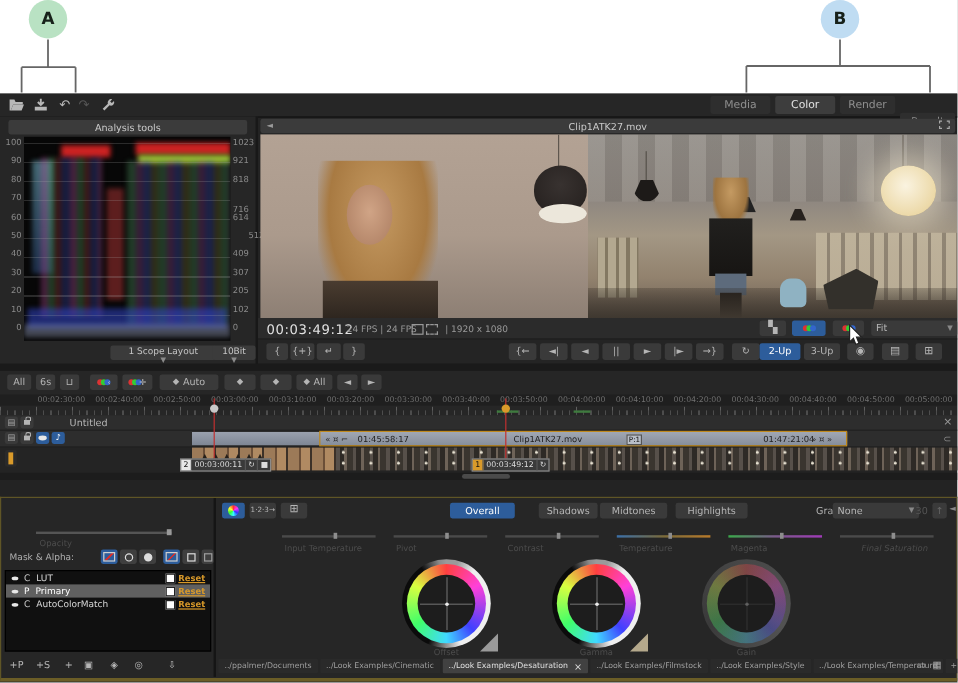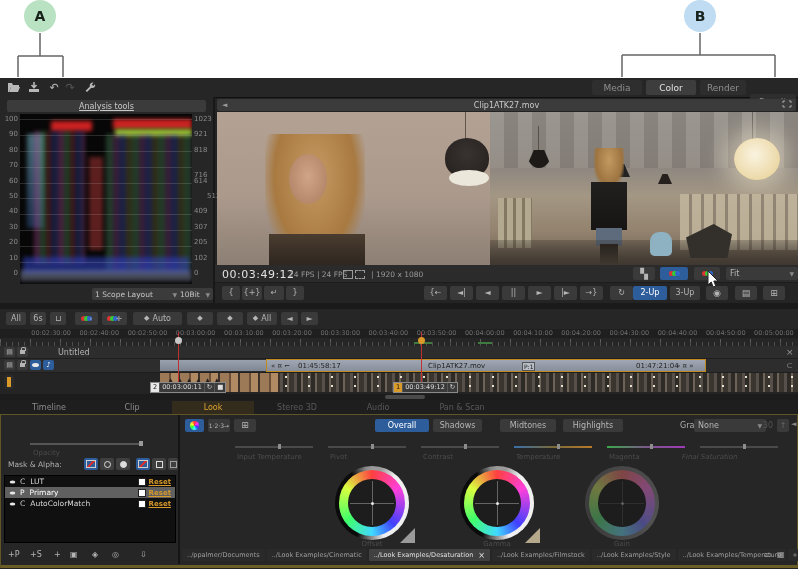--- a/index.html
+++ b/index.html
@@ -22,21 +22,21 @@
   .toptab.active{background:#3d3d3d;color:#e2e2e2;}
   
   .panel-hdr{position:absolute;height:12px;background:#3b3b3b;border-radius:2px;color:#c9c9c9;font-size:8px;
              display:flex;align-items:center;justify-content:center;}
   .scope{position:absolute;left:20px;top:114px;width:172px;height:170px;background:#070707;overflow:hidden;}
   .scope-grid{position:absolute;left:0;right:0;top:5px;bottom:6px;
               background:repeating-linear-gradient(180deg,rgba(170,170,170,.22) 0 1px,transparent 1px 15.9px);}
   .blob{position:absolute;filter:blur(2px);}
   .axis{position:absolute;color:#8a8a8a;font-size:7px;line-height:1;width:16px;}
   .drop{position:absolute;height:12px;background:#3b3b3b;border-radius:2px;color:#c5c5c5;font-size:7.5px;
-        display:flex;align-items:center;justify-content:space-between;padding:0 3px;}
+        display:flex;align-items:center;justify-content:space-between;padding:0 3px;flex-direction:column;}
   .drop .car{color:#8a8a8a;font-size:6px;}
   
   .video{position:absolute;overflow:hidden;}
   .statxt{position:absolute;color:#999;font-size:7.5px;line-height:1;white-space:nowrap;}
   .rgbdots span{width:5px;height:5px;border-radius:50%;display:inline-block;margin:0 -1px;}
   
   .ruler-cell{width:49.8px;text-align:center;color:#6f6f6f;font-size:6.5px;}
   .gut-ic{position:absolute;width:11px;height:10px;background:#3a3a3a;border-radius:2px;color:#aaa;font-size:7px;
           display:flex;align-items:center;justify-content:center;}
   .gut-ic.blue{background:#2d5d9b;color:#fff;}
@@ -132,21 +132,21 @@
       </div>
     <div class="toptab" style="left:700px;width:46px;">
         <span>Render</span>
       </div>
     <div class="toptab" style="left:750px;width:46px;margin-top:14px;">
         <span>Result</span>
       </div>
   </div>
 
   <div class="abs" style="left:0;top:97px;width:213px;height:211px;background:#262626;border-right:2px solid #181818;">
-    <div class="panel-hdr" style="left:7px;top:3px;width:199px;text-decoration:underline;">
+    <div class="panel-hdr" style="left:7px;top:3px;width:199px;">
         <span>Analysis tools</span>
       </div>
   </div>
   <div class="scope">
     <div class="blob" style="left:18%;top:4%;width:24%;height:6%;background:#c22;"></div>
     <div class="blob" style="left:54%;top:3%;width:46%;height:6%;background:#c22;"></div>
     <div class="blob" style="left:55%;top:9%;width:45%;height:4%;background:#9bbf35;"></div>
     <div class="blob" style="left:4%;top:12%;width:10%;height:55%;background:linear-gradient(180deg,rgba(120,190,210,.55),rgba(70,120,200,.35));"></div>
     <div class="blob" style="left:8%;top:10%;width:30%;height:78%;background:repeating-linear-gradient(90deg,rgba(190,80,160,.35) 0 6px,rgba(80,180,100,.30) 6px 12px,rgba(200,60,60,.28) 12px 17px,rgba(60,80,190,.30) 17px 24px);"></div>
     <div class="blob" style="left:40%;top:25%;width:8%;height:55%;background:rgba(200,60,60,.45);"></div>
@@ -392,40 +392,20 @@
   <div class="badge" style="left:393px;top:382px;z-index:12;">
     <span style="background:#d99a2a;color:#111;">1</span>
     <span>00:03:49:12</span>
     <span style="border-right:none;">↻</span>
   </div>
 
   <div class="abs" style="left:0;top:394px;width:798px;height:6px;background:#1c1c1c;">
     <div class="abs" style="left:385px;top:1px;width:40px;height:4px;background:#4a4a4a;border-radius:2px;"></div>
   </div>
 
-  <div class="abs" style="left:0;top:400px;width:798px;height:14px;background:#1e1e1e;display:flex;padding-left:6px;box-sizing:border-box;align-items:flex-end;">
-    <div class="btab" style="width:66px;justify-content:center;">
-        <span>Timeline</span>
-      </div>
-    <div class="btab" style="width:60px;justify-content:center;">
-        <span>Clip</span>
-      </div>
-    <div class="btab active" style="width:62px;justify-content:center;">
-        <span>Look</span>
-      </div>
-    <div class="btab dim2" style="width:66px;justify-content:center;">
-        <span>Stereo 3D</span>
-      </div>
-    <div class="btab dim2" style="width:56px;justify-content:center;">
-        <span>Audio</span>
-      </div>
-    <div class="btab dim2" style="width:72px;justify-content:center;">
-        <span>Pan &amp; Scan</span>
-      </div>
-  </div>
 
   <div class="abs" style="left:0;top:414px;width:796px;height:150px;background:#262626;border:1px solid #5f5526;border-bottom:3px solid #6b5d26;box-sizing:content-box;"></div>
   <div class="abs" style="left:178px;top:415px;width:2px;height:149px;background:#151515;"></div>
 
   <div class="abs" style="left:30px;top:443px;width:113px;height:2px;background:#555;">
     <div class="abs" style="left:109px;top:-2px;width:4px;height:5px;background:#999;"></div>
   </div>
   <span class="sl-lbl" style="left:33px;top:449px;">Opacity</span>
   <span class="lbl" style="left:8px;top:461px;color:#b0b0b0;font-size:7.5px;">Mask &amp; Alpha:</span>
   <div class="abs" style="left:84px;top:458px;width:94px;height:12px;">
@@ -484,21 +464,21 @@
   </div>
 
   <div class="btn blue" style="left:185px;top:419px;width:19px;height:13px;">
     <span style="width:9px;height:9px;border-radius:50%;background:conic-gradient(#f33,#f3f,#33f,#3ff,#3f3,#ff3,#f33);"></span>
     </div>
   <div class="btn" style="left:208px;top:419px;width:22px;height:13px;font-size:6px;">1·2·3→</div>
   <div class="btn" style="left:234px;top:419px;width:22px;height:13px;font-size:9px;">⊞</div>
   <div class="btn blue" style="left:375px;top:419px;width:54px;height:13px;">
       <span>Overall</span>
     </div>
-  <div class="btn" style="left:433px;top:419px;width:49px;height:13px;align-items:center;">
+  <div class="btn" style="left:449px;top:419px;width:49px;height:13px;align-items:center;">
       <span>Shadows</span>
     </div>
   <div class="btn" style="left:500px;top:419px;width:56px;height:13px;">
       <span>Midtones</span>
     </div>
   <div class="btn" style="left:563px;top:419px;width:60px;height:13px;">
       <span>Highlights</span>
     </div>
   <span class="lbl" style="left:657px;top:422px;color:#b0b0b0;margin-left:23px;">Gray-out</span>
   <div class="btn" style="left:694px;top:419px;width:64px;height:13px;justify-content:space-between;padding:0 4px;">
@@ -526,21 +506,21 @@
         <span class="hdl"></span>
       </div>
     <span class="sl-lbl" style="left:516px;top:453px;">Temperature</span>
     <div class="slider" style="left:607px;top:446px;background:linear-gradient(90deg,#3aa84a,#7a5a8a,#a03ab8);">
         <span class="hdl"></span>
       </div>
     <span class="sl-lbl" style="left:609px;top:453px;">Magenta</span>
     <div class="slider" style="left:700px;top:446px;">
         <span class="hdl"></span>
       </div>
-    <span class="sl-lbl" style="left:682px;top:453px;font-style:italic;">Final Saturation</span>
+    <span class="sl-lbl" style="left:718px;top:453px;font-style:italic;">Final Saturation</span>
   </div>
 
   <div class="wheel" style="left:335px;top:466px;">
     <div class="lum"></div>
       <div class="hue"></div>
       <div class="disc"></div>
     <div class="chh"></div>
       <div class="chv"></div>
       <div class="cdot"></div>
     <div class="tri"></div>

